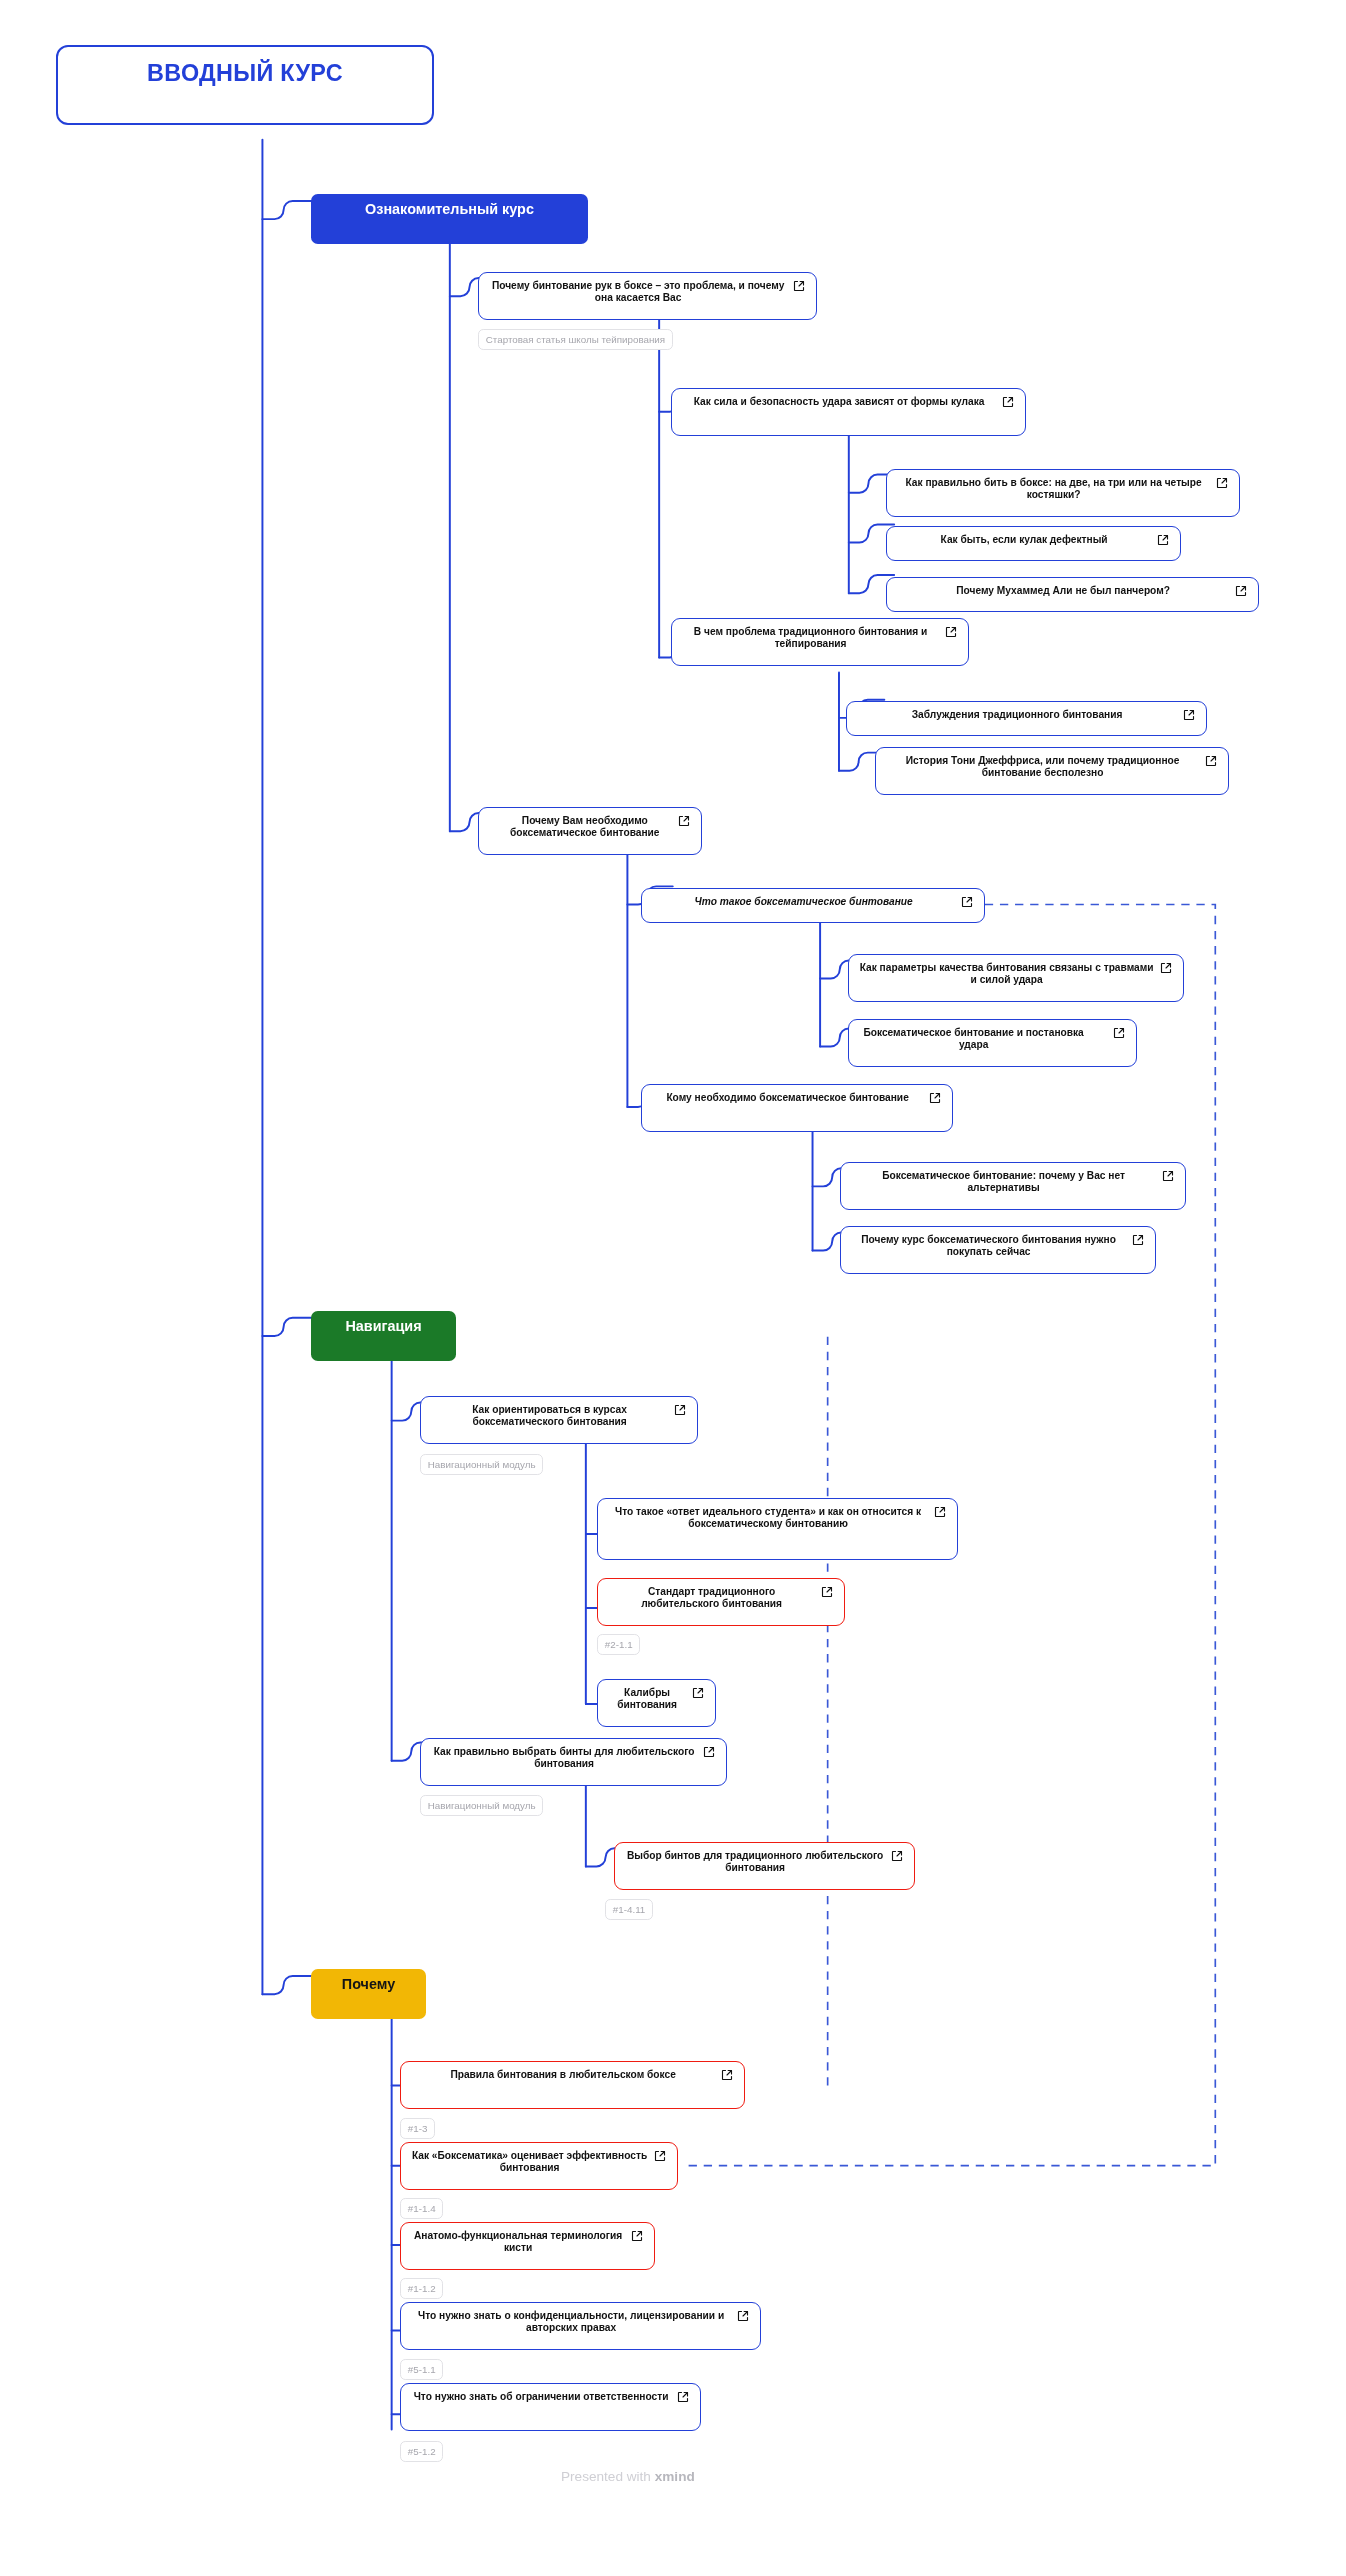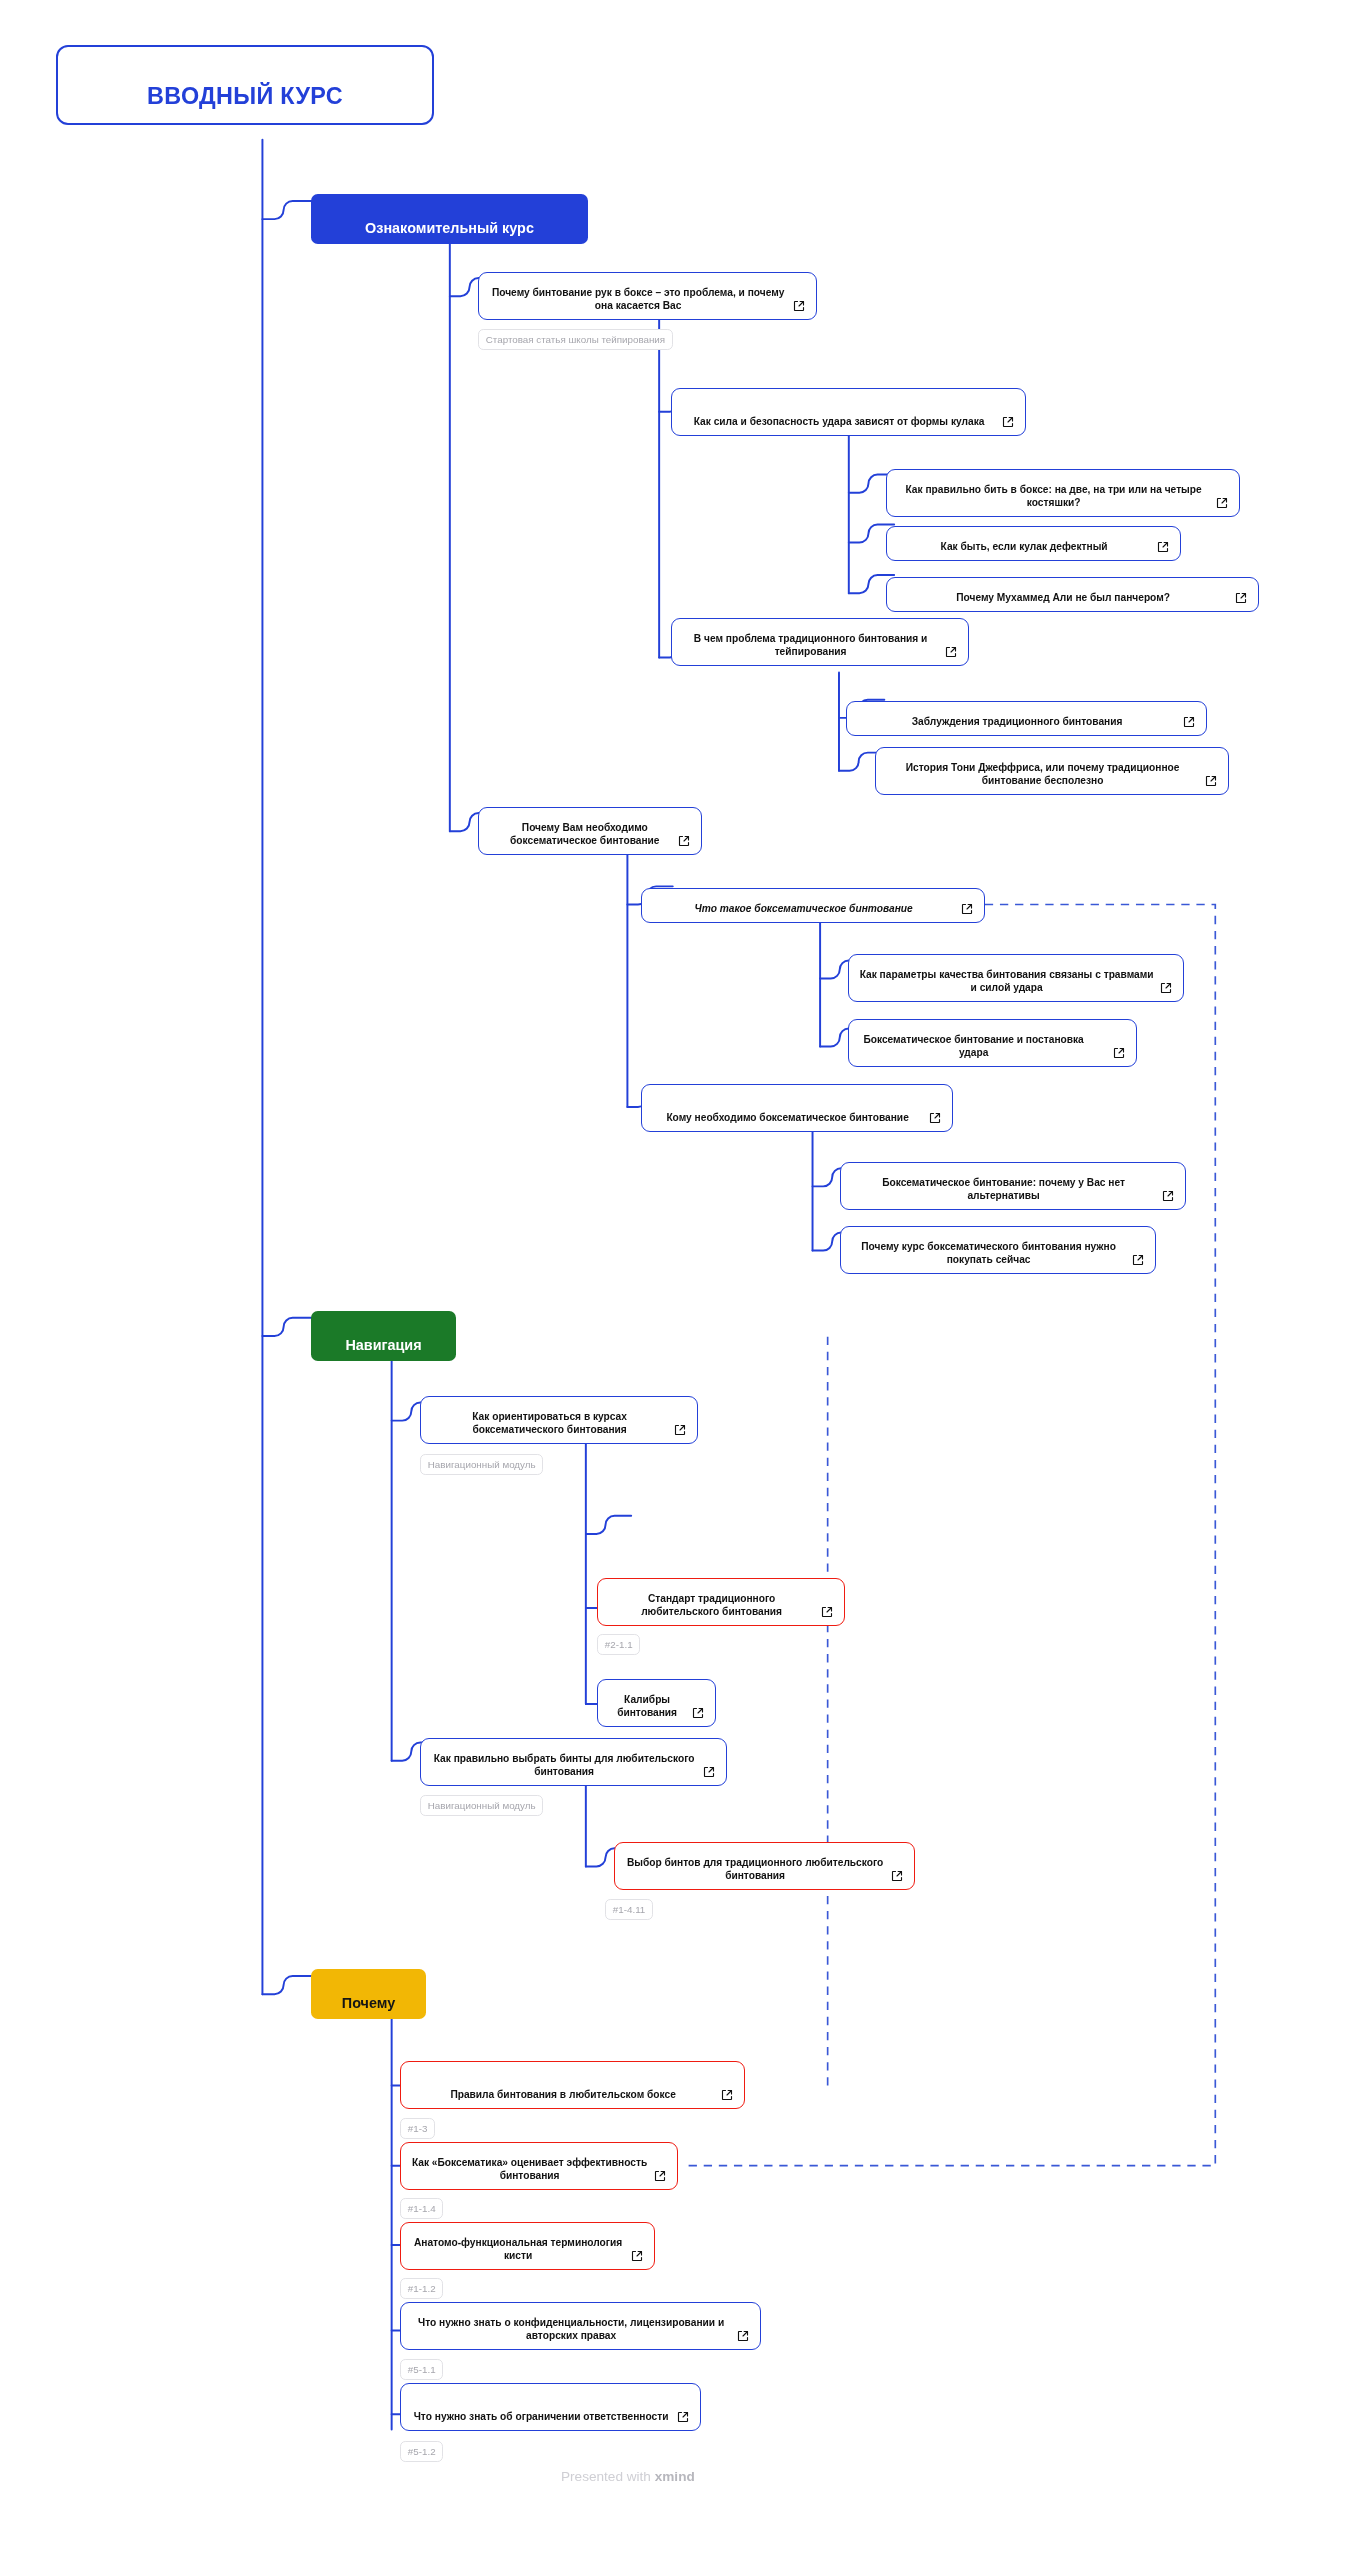--- a/index.html
+++ b/index.html
@@ -32,21 +32,21 @@
     z-index: 1;
     pointer-events: none;
   }
 
   
   .node {
     position: absolute;
     z-index: 5;
     box-sizing: border-box;
     display: flex;
-    align-items: flex-end;
+    align-items: flex-start;
     justify-content: center;
     background: #ffffff;
     border: 1.9px solid #2340d8;
     border-radius: 9px;
     padding: 6.8px 10.6px;
     font-weight: bold;
     color: #111111;
     line-height: 1.22;
     text-align: center;
   }
@@ -358,20 +358,29 @@
     <span class="txt">Как ориентироваться в курсах боксематического бинтования</span>
     <span class="ext">
       <svg viewBox="0 0 16 16" width="12" height="12">
           <path d="M6 2H2.6A.6.6 0 0 0 2 2.6V13.4a.6.6 0 0 0 .6.6H13.4a.6.6 0 0 0 .6-.6V10" stroke="currentColor" stroke-width="1.5" fill="none" stroke-linecap="round"></path>
           <path d="M9.5 2H14v4.5M14 2L8 8" stroke="currentColor" stroke-width="1.5" fill="none" stroke-linecap="round" stroke-linejoin="round"></path>
         </svg>
     </span>
   </div>
   <div class="tag" style="left:420px; top:1454px;">Навигационный модуль</div>
 
+  <div class="node t13" style="left:597px; top:1498px; width:361px; height:62px;">
+    <span class="txt">Что такое «ответ идеального студента» и как он относится к боксематическому бинтованию</span>
+    <span class="ext">
+      <svg viewBox="0 0 16 16" width="12" height="12">
+          <path d="M6 2H2.6A.6.6 0 0 0 2 2.6V13.4a.6.6 0 0 0 .6.6H13.4a.6.6 0 0 0 .6-.6V10" stroke="currentColor" stroke-width="1.5" fill="none" stroke-linecap="round"></path>
+          <path d="M9.5 2H14v4.5M14 2L8 8" stroke="currentColor" stroke-width="1.5" fill="none" stroke-linecap="round" stroke-linejoin="round"></path>
+        </svg>
+    </span>
+  </div>
 
   <div class="node red t13" style="left:597px; top:1578px; width:248px; height:48px;">
     <span class="txt">Стандарт традиционного любительского бинтования</span>
     <span class="ext">
       <svg viewBox="0 0 16 16" width="12" height="12">
           <path d="M6 2H2.6A.6.6 0 0 0 2 2.6V13.4a.6.6 0 0 0 .6.6H13.4a.6.6 0 0 0 .6-.6V10" stroke="currentColor" stroke-width="1.5" fill="none" stroke-linecap="round"></path>
           <path d="M9.5 2H14v4.5M14 2L8 8" stroke="currentColor" stroke-width="1.5" fill="none" stroke-linecap="round" stroke-linejoin="round"></path>
         </svg>
     </span>
   </div>

